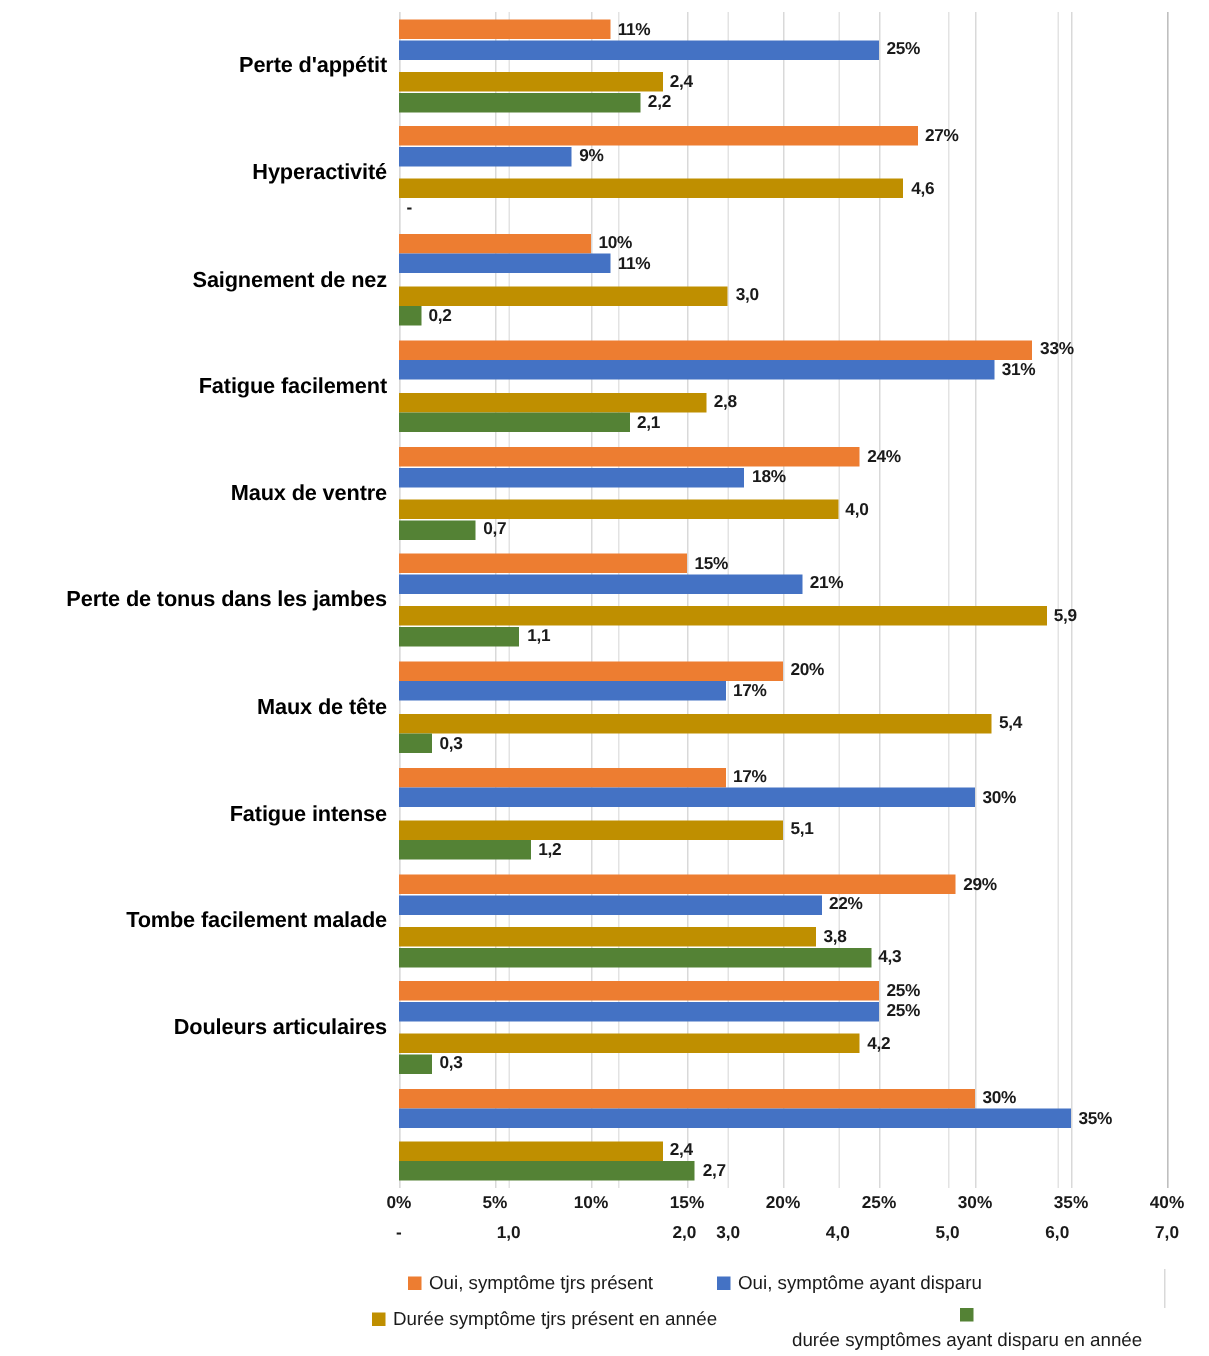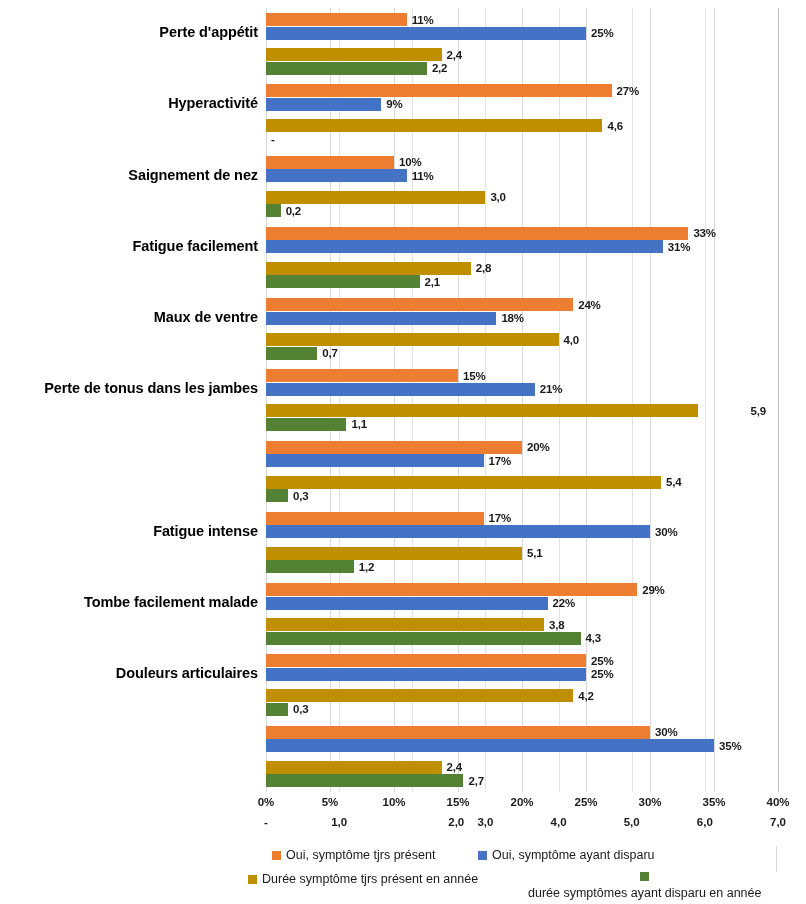--- a/index.html
+++ b/index.html
@@ -64,21 +64,21 @@
     top: 50%;
     transform: translateY(-50%);
     white-space: nowrap;
     font-size: 11.5px;
     font-weight: bold;
     color: #1a1a1a;
     letter-spacing: -0.2px;
   }
 
   
-  #cat-labels { position: absolute; left: 0; top: 8px; width: 258px; height: 784px; }
+  #cat-labels { position: absolute; left: 0; top: 20px; width: 258px; height: 784px; }
   .cat-label {
     position: absolute;
     right: 0;
     width: 258px;
     text-align: right;
     font-size: 14.5px;
     font-weight: bold;
     color: #000000;
     white-space: nowrap;
     letter-spacing: -0.1px;
@@ -135,20 +135,21 @@
 
 <div id="chart-root">
 
   <div id="cat-labels">
       <div class="cat-label" style="top: 16px;">Perte d'appétit</div>
       <div class="cat-label" style="top: 87.27px;">Hyperactivité</div>
       <div class="cat-label" style="top: 158.54px;">Saignement de nez</div>
       <div class="cat-label" style="top: 301.08px;">Maux de ventre</div>
       <div class="cat-label" style="top: 229.81px;">Fatigue facilement</div>
       <div class="cat-label" style="top: 372.35px;">Perte de tonus dans les jambes</div>
+      <div class="cat-label" style="top: 443.62px;">Maux de tête</div>
       <div class="cat-label" style="top: 514.89px;">Fatigue intense</div>
       <div class="cat-label" style="top: 586.16px;">Tombe facilement malade</div>
       <div class="cat-label" style="top: 657.43px;">Douleurs articulaires</div>
     </div>
 
   <div id="plot">
     <div id="gridlines">
         <div class="gridline secondary" style="left: 0px;"></div>
         <div class="gridline secondary" style="left: 73.1429px;"></div>
         <div class="gridline secondary" style="left: 146.286px;"></div>
@@ -262,21 +263,21 @@
           <div class="bar-row r0">
             <div class="bar s-orange" style="width: 192px;"></div>
             <span class="bar-label" style="left: 197px;">15%</span>
           </div>
           <div class="bar-row r1">
             <div class="bar s-blue" style="width: 268.8px;"></div>
             <span class="bar-label" style="left: 273.8px;">21%</span>
           </div>
           <div class="bar-row r2">
             <div class="bar s-gold" style="width: 431.543px;"></div>
-            <span class="bar-label" style="left: 436.543px; margin-left: 48px;">5,9</span>
+            <span class="bar-label" style="left: 436.543px;">5,9</span>
           </div>
           <div class="bar-row r3">
             <div class="bar s-green" style="width: 80.4571px;"></div>
             <span class="bar-label" style="left: 85.4571px;">1,1</span>
           </div>
         </div>
         <div class="cat-group" style="top: 427.62px;">
           <div class="bar-row r0">
             <div class="bar s-orange" style="width: 256px;"></div>
             <span class="bar-label" style="left: 261px;">20%</span>

